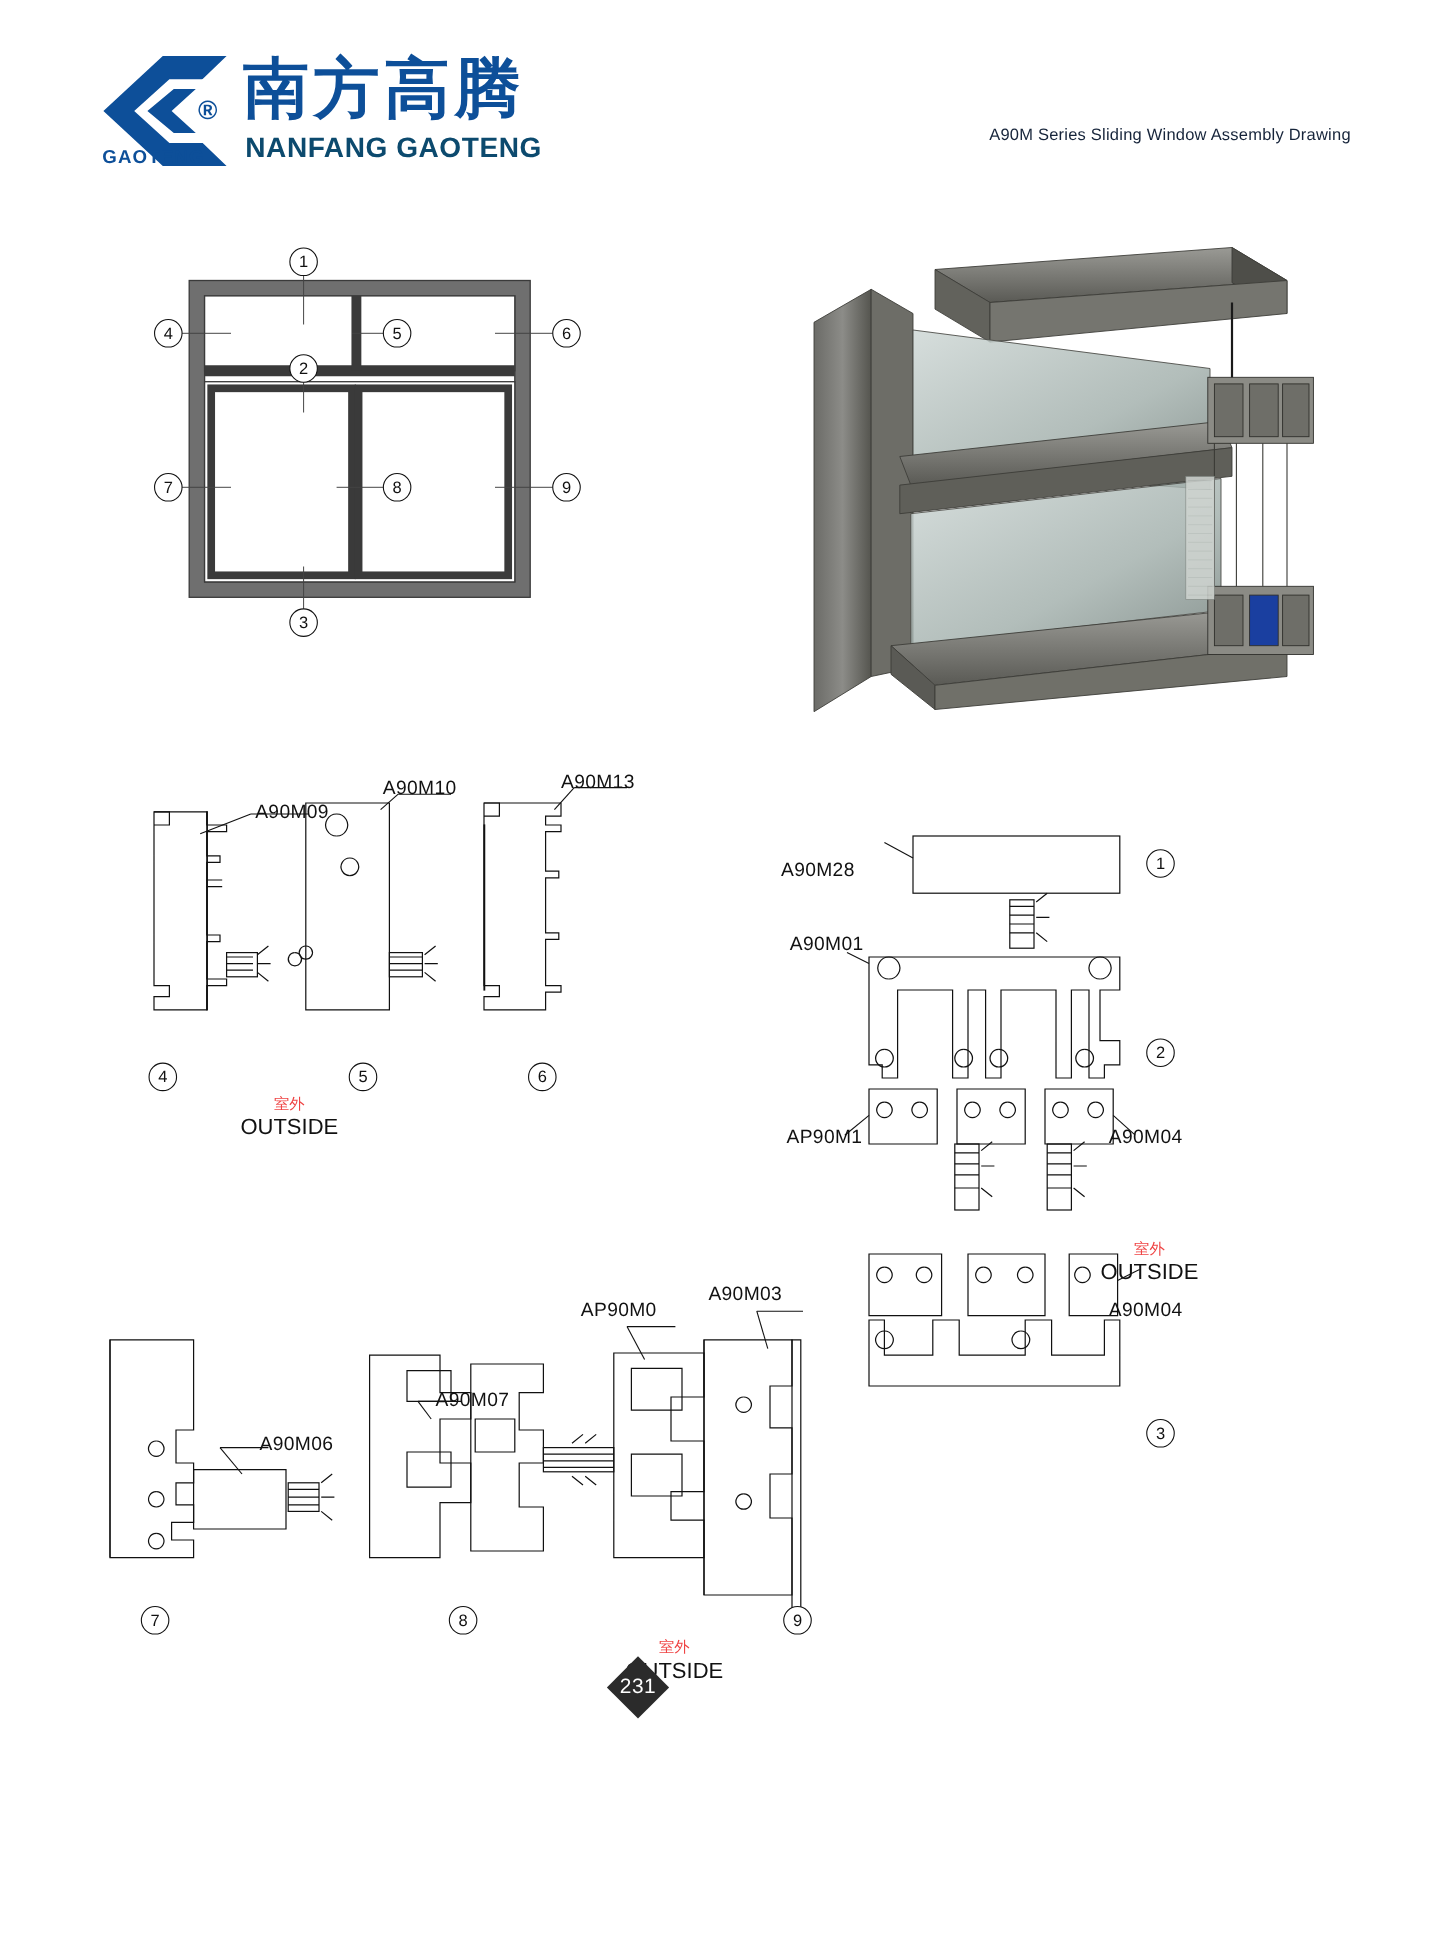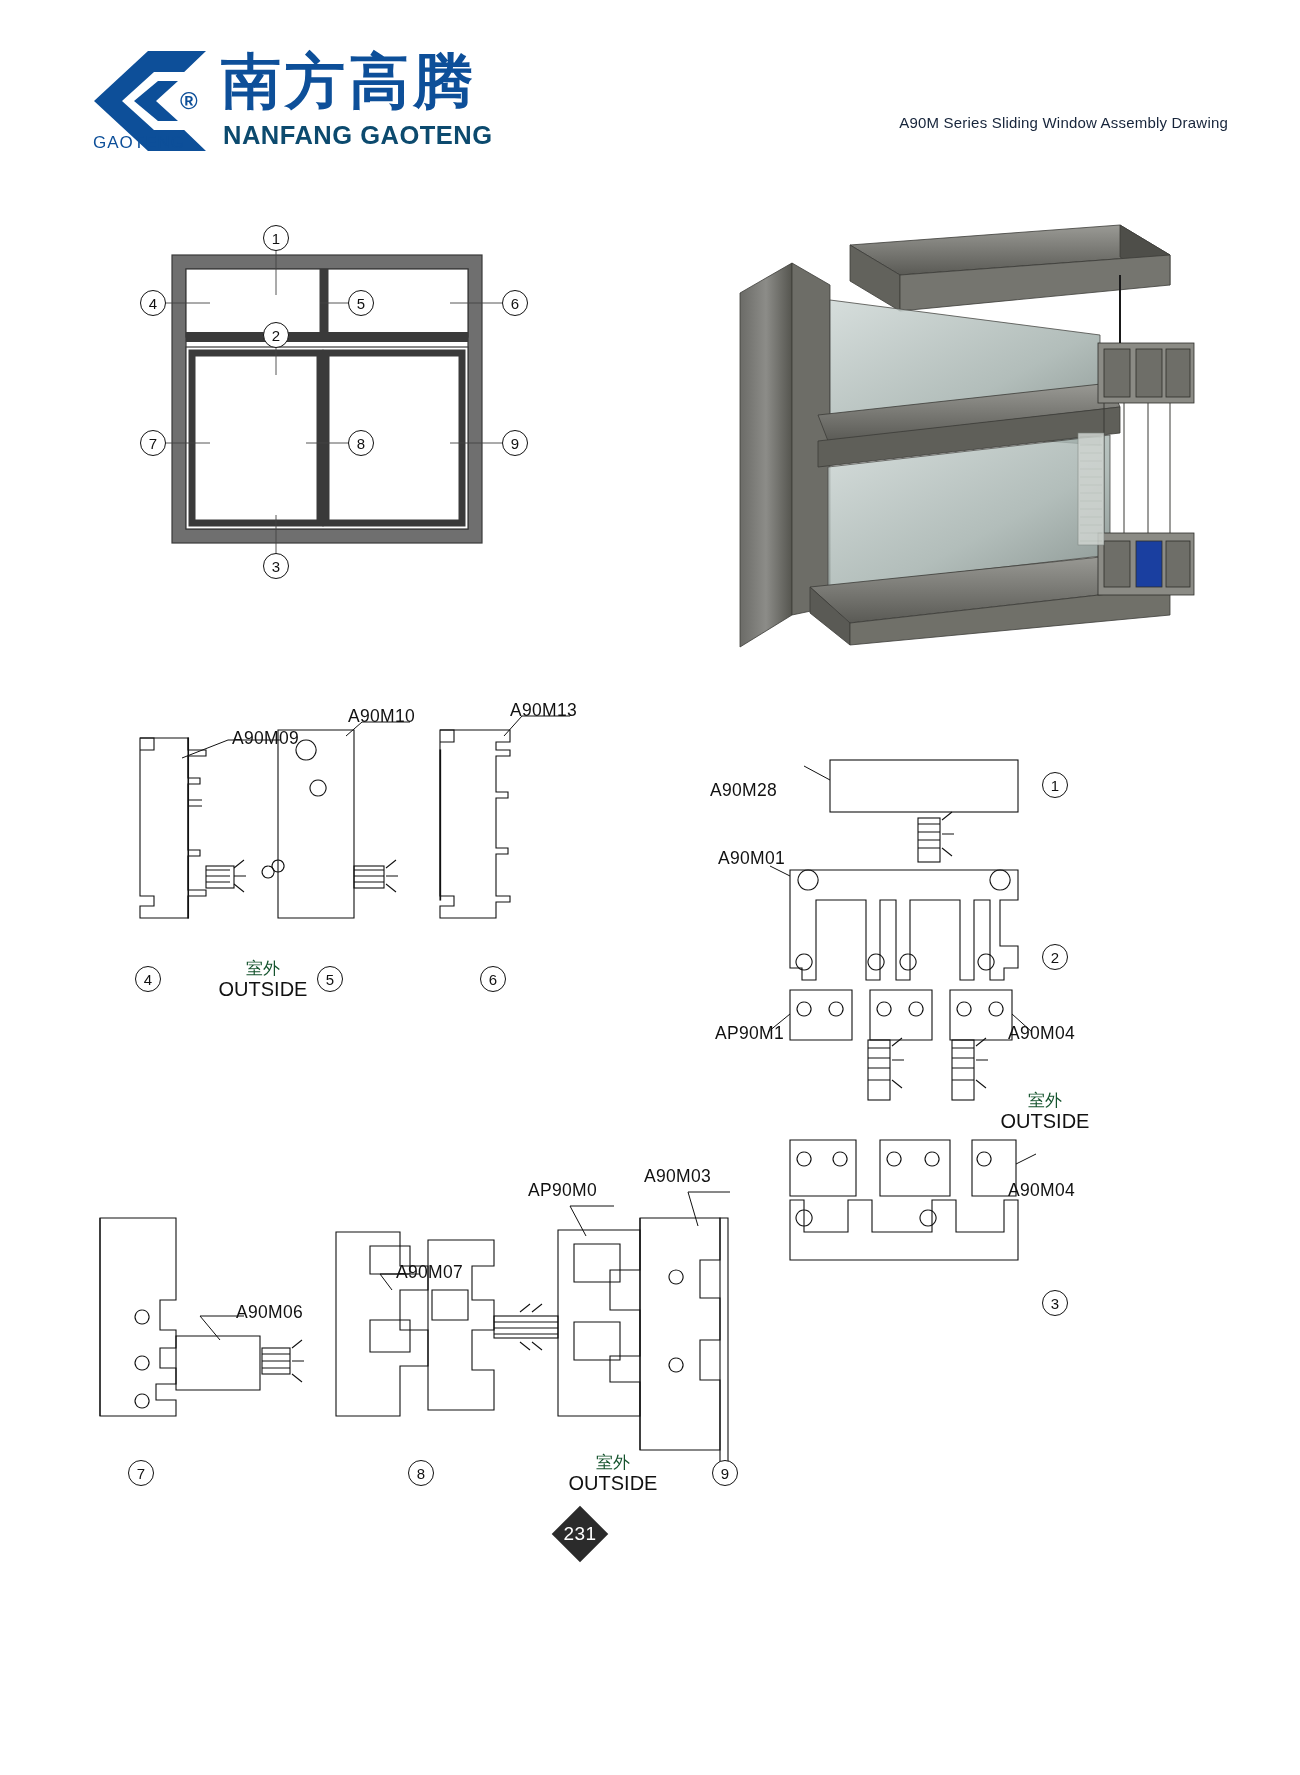--- a/index.html
+++ b/index.html
@@ -110,23 +110,24 @@
     letter-spacing: 0.3px;
   }
   .outside-lbl {
     position: absolute;
     text-align: center;
     line-height: 21px;
     white-space: nowrap;
   }
   .outside-lbl .cn {
     font-family: "DejaVu Sans", sans-serif;
-    font-size: 17px;
-    color: #14532d;
+    font-size: 14px;
+    color: #ef4444;
     display: block;
+    margin-top: 36px;
   }
   .outside-lbl .en {
     font-size: 20px;
     color: #111;
     display: block;
   }
   .circnum {
     position: absolute;
     width: 26px; height: 26px;
     border: 1.3px solid #111;
@@ -187,21 +188,21 @@
       <div class="logo-mark">
         <svg width="125" height="108" viewBox="0 0 125 108">
           <polygon points="6,54 60,4 118,4 66,54 118,104 60,104" fill="#0d4f99"></polygon>
           <polygon points="34,54 66,25 100,25 70,54 100,83 66,83" fill="#ffffff"></polygon>
           <polygon points="46,54 70,34 90,34 68,54 90,74 70,74" fill="#0d4f99"></polygon>
         </svg>
       </div>
       <div style="position:absolute;left:92px;top:42px;font-size:24px;font-weight:bold;color:#0d4f99;">®</div>
       <div class="logo-cn">南方高腾</div>
       <div class="logo-en">NANFANG GAOTENG</div>
-      <div style="position:absolute;left:5px;top:88px;font-size:17px;font-weight:normal;color:#0d4f99;letter-spacing:1px;">GAOTENG</div>
+      <div style="position:absolute;left:5px;top:88px;font-size:17px;font-weight:bold;color:#0d4f99;letter-spacing:1px;">GAOTENG</div>
     </div>
 
     <div class="title-block">
       <div class="title-en">A90M Series Sliding Window Assembly Drawing</div>
     </div>
   </div>
 
   <div class="panel" style="left:120px; top:225px; width:460px; height:370px;">
     <svg class="draw" width="460" height="370" viewBox="0 0 460 370">
       <g stroke="#111" stroke-width="1.2" fill="none">

